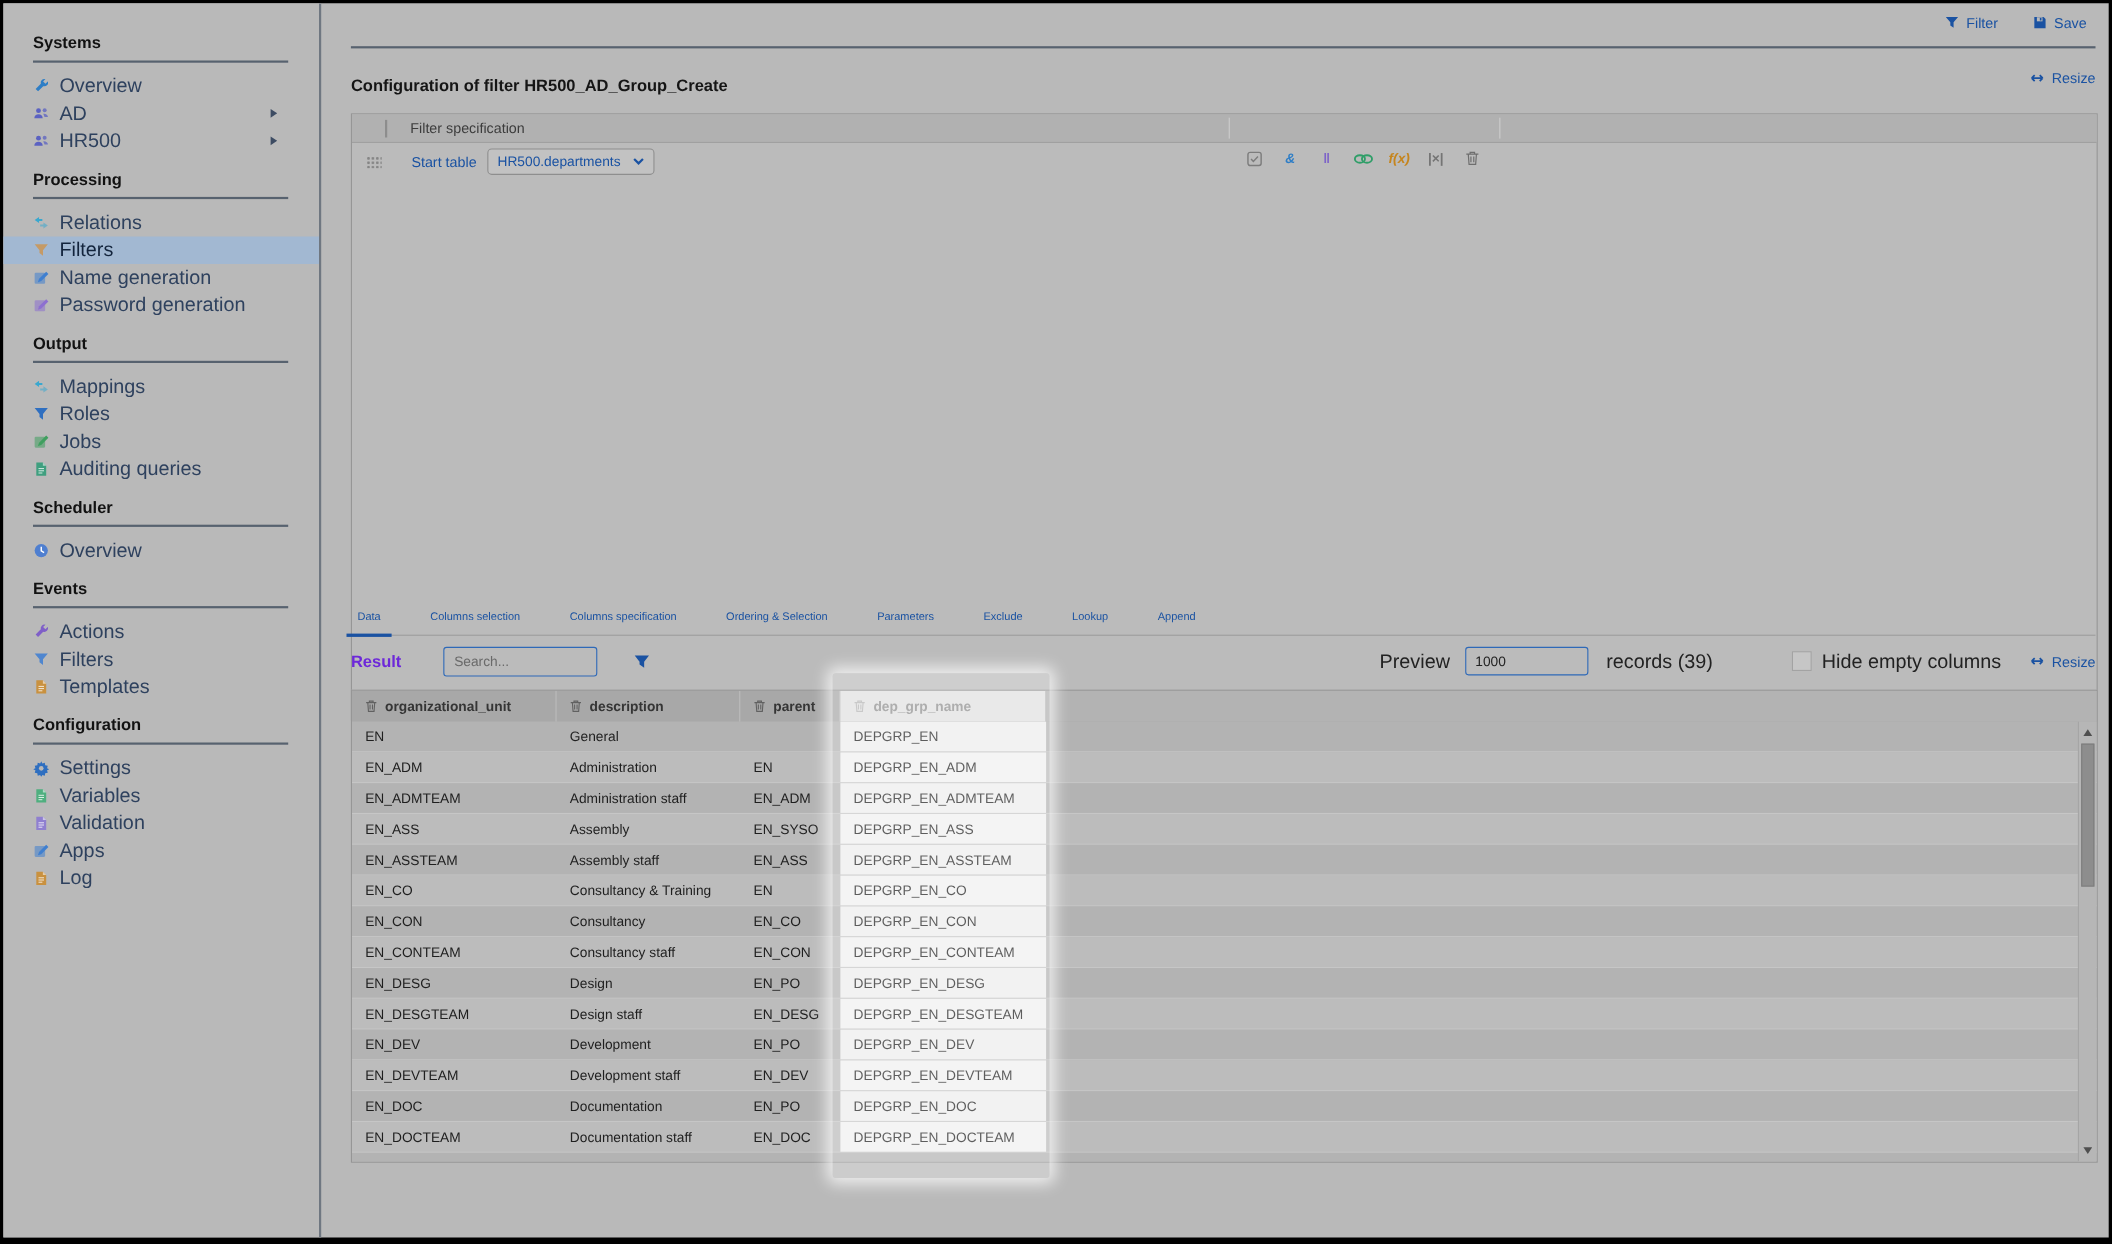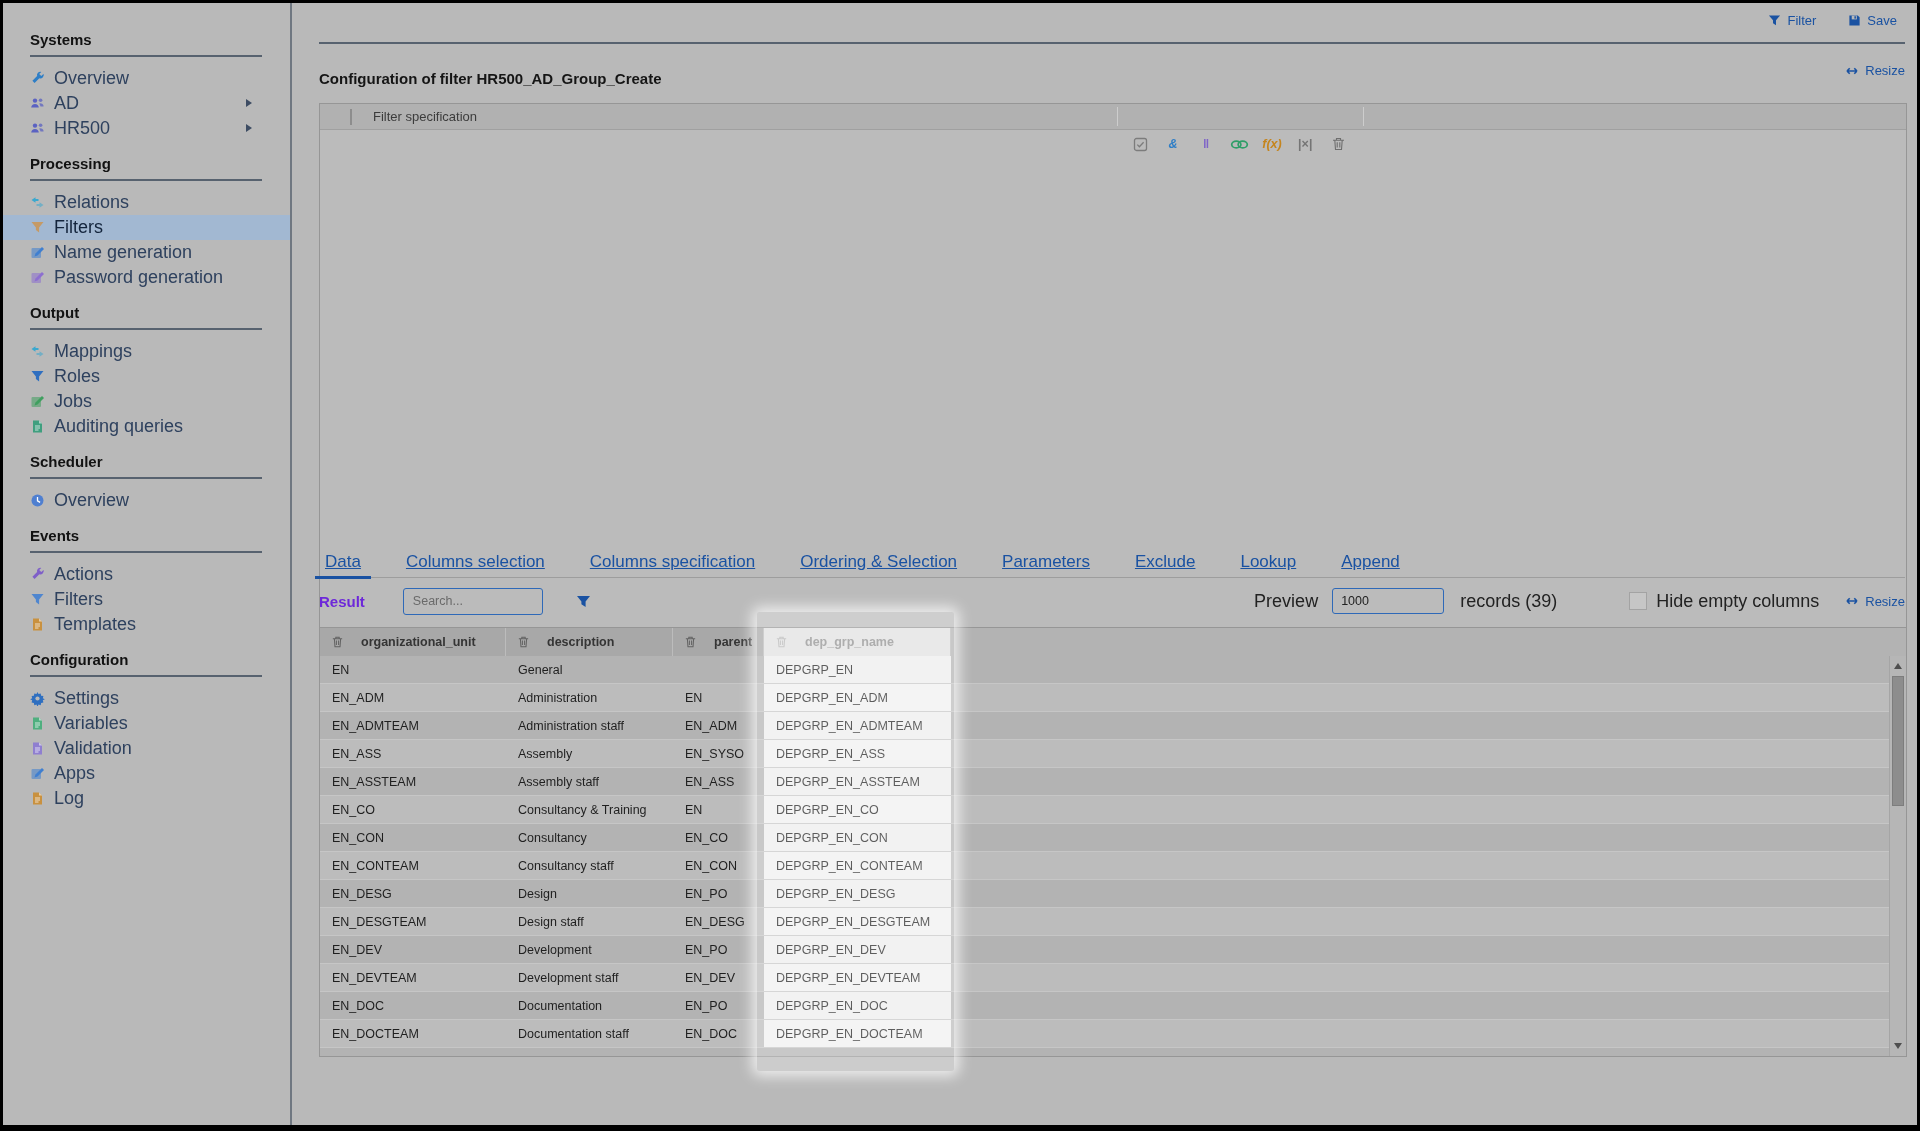--- a/index.html
+++ b/index.html
@@ -38,21 +38,21 @@
   .start-label{margin-left:27px;font-size:13px;color:#1a52a2;}
   .dropdown{margin-left:10px;display:inline-flex;align-items:center;justify-content:space-between;
     width:152px;height:24px;padding:0 8px;background:#c2c2c2;border:1px solid #8e8e8e;border-radius:4px;
     color:#1a52a2;font-size:12.5px;cursor:pointer;}
   .op-toolbar{position:absolute;left:810px;top:31px;display:flex;gap:13px;align-items:center;}
   .op-toolbar .op{width:20px;height:18px;display:inline-flex;align-items:center;justify-content:center;
     font-size:12.5px;font-style:italic;font-weight:bold;cursor:pointer;}
   
   .tabs{position:absolute;left:25px;right:12px;top:543px;height:32px;display:flex;gap:33px;
     border-bottom:1px solid #9d9d9d;}
-  .tab{position:relative;display:flex;align-items:center;padding:0 6px;font-size:17px;color:#1a52a2;cursor:pointer;text-decoration:underline;}
+  .tab{position:relative;display:flex;align-items:center;padding:0 6px;font-size:10px;color:#1a52a2;cursor:pointer;}
   .tab.active::after{content:"";position:absolute;left:-4px;right:-4px;bottom:-2px;height:3px;background:#1a52a2;}
   
   .result-row{position:absolute;left:25px;right:12px;top:583px;height:30px;display:flex;align-items:center;}
   .result-label{font-size:15px;font-weight:bold;color:#6d28d9;}
   .searchbox{margin-left:38px;width:140px;height:27px;border:1px solid #2e69b8;border-radius:3px;
     display:flex;align-items:center;background:transparent;padding:0 7px;}
   .searchbox input{flex:1;border:none;background:transparent;outline:none;
     font-family:inherit;font-size:12.5px;color:#3a3a3a;}
   .searchbox input::placeholder{color:#6a6a6a;}
   .right-cluster{margin-left:auto;display:flex;align-items:center;}
@@ -61,21 +61,21 @@
     background:transparent;font-family:inherit;font-size:12.5px;color:#222;padding:0 8px;outline:none;}
   .records{margin-left:16px;}
   .chk{margin-left:72px;width:18px;height:18px;background:#c6c6c6;border:1px solid #a3a3a3;cursor:pointer;}
   .hide-lbl{margin-left:9px;}
   .resize-bottom-inline{margin-left:26px;}
   
   .rtable{position:absolute;left:25px;top:624px;width:1588px;height:430px;
     background:#b6b6b6;border:1px solid #969696;overflow:hidden;}
   .thead{position:relative;display:flex;height:28px;background:#a8a8a8;font-size:12.5px;color:#353535;}
   .thead .hfill{flex:1;background:#b3b3b3;}
-  .th{display:flex;align-items:center;gap:18px;padding-left:12px;border-right:1px solid #bcbcbc;font-weight:bold;}
+  .th{display:flex;align-items:center;gap:7px;padding-left:12px;border-right:1px solid #bcbcbc;font-weight:bold;}
   .th .tr-ic{opacity:.75;}
   .c0{width:186px;} .c1{width:167px;} .c2{width:91px;} .c3{width:187px;}
   .trow{display:flex;height:28px;font-size:12.5px;color:#1f1f1f;border-bottom:1px solid #c6c6c6;cursor:default;}
   .trow:nth-child(odd){background:#b3b3b3;}
   .trow:nth-child(even){background:#bcbcbc;}
   .td{display:flex;align-items:center;padding-left:12px;overflow:hidden;white-space:nowrap;}
   .td.hl{background:rgba(255,255,255,0.78);}
   .th.hl{background:rgba(255,255,255,0.66);color:#8f8f8f;}
   .row-sliver{height:10px;background:#b3b3b3;}
   
@@ -332,20 +332,32 @@
       </span>
       <span>Resize</span>
     </span>
 
     <section class="panel">
       <div class="panel-header">
         <span class="grip"></span>
         <span class="ph-title">Filter specification</span>
         <span class="vdiv" style="left:797px"></span>
         <span class="vdiv" style="left:1043px"></span>
+      </div>
+      <div class="start-row">
+        <span class="grid-handle"></span>
+        <span class="start-label">Start table</span>
+        <span class="dropdown">
+          <span>HR500.departments</span>
+          <span>
+            <svg width="11" height="8" viewBox="0 0 11 8">
+                <path d="M1.5 1.5l4 4 4-4" stroke="#1a52a2" stroke-width="2" fill="none"></path>
+              </svg>
+          </span>
+        </span>
       </div>
       <div class="op-toolbar" id="op-toolbar">
           <span class="op" style="color: rgb(124, 124, 124);">
             <svg width="15" height="15" viewBox="0 0 15 15">
               <rect x="1.5" y="1.5" width="12" height="12" rx="2" fill="none" stroke="currentColor" stroke-width="1.3"></rect>
               <path d="M4.3 7.6l2.1 2.1 4.2-4.5" stroke="currentColor" stroke-width="1.3" fill="none"></path>
             </svg>
           </span>
           <span class="op" style="color: rgb(47, 126, 198);">&amp;</span>
           <span class="op" style="color: rgb(125, 99, 200);">‖</span>

